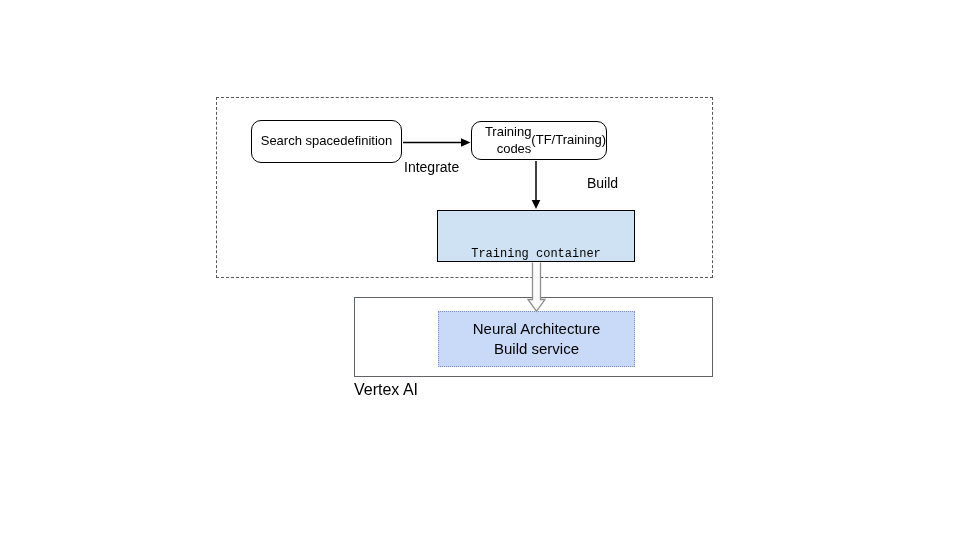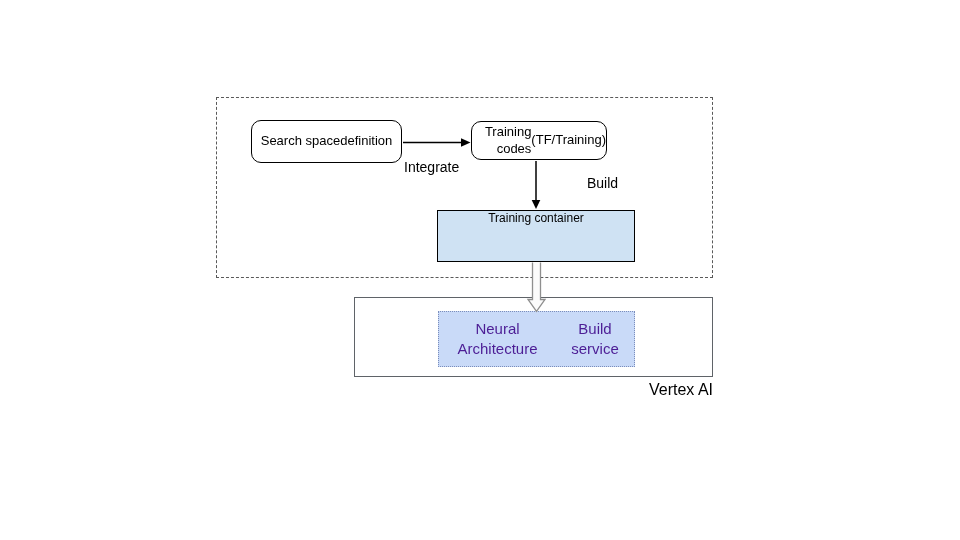--- a/index.html
+++ b/index.html
@@ -38,53 +38,54 @@
   #search-space-box { left: 251px; top: 120px; width: 151px; height: 43px; }
   #training-codes-box { left: 471px; top: 121px; width: 136px; height: 39px; }
   
   #training-container-box {
     position: absolute;
     left: 437px; top: 210px;
     width: 198px; height: 52px;
     background: #cfe2f3;
     border: 1px solid #000000;
     display: flex;
-    align-items: flex-start;
+    align-items: flex-end;
     justify-content: center;
     font-size: 12px;
+    font-family: Liberation Mono, monospace;
   }
   
   #vertex-ai-box {
     position: absolute;
     left: 354px; top: 297px;
     width: 359px; height: 80px;
     background: #ffffff;
     border: 1px solid #5f6368;
   }
   
   #nas-service-box {
     position: absolute;
     left: 438px; top: 311px;
     width: 197px; height: 56px;
     background: #c9daf8;
     border: 1px dotted #7b8dbb;
     display: flex;
-    flex-direction: row;
+    flex-direction: column;
     align-items: center;
     justify-content: center;
     text-align: center;
     font-size: 15px;
     line-height: 1.35;
-    color: #4c1d95;
+    color: #000000;
   }
   #vertex-ai-label {
     position: absolute;
     left: 354px; top: 381px;
     width: 359px;
-    text-align: right;
+    text-align: left;
     font-size: 16px;
   }
   .arrow-label {
     position: absolute;
     font-size: 14px;
     white-space: nowrap;
   }
   #integrate-label { left: 404px; top: 151px; margin-top: 8px; }
   #build-label { left: 549px; top: 175px; margin-left: 38px; }
   #arrow-layer {

